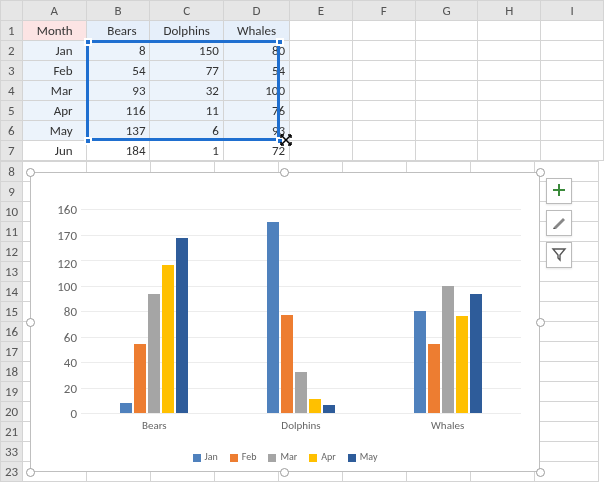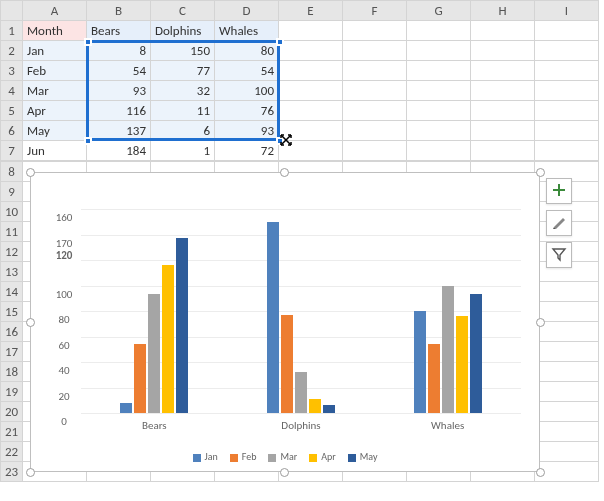--- a/index.html
+++ b/index.html
@@ -2,37 +2,37 @@
 <html><head>
 <meta charset="utf-8">
 <style>
   * { box-sizing: border-box; margin: 0; padding: 0; }
   body { font-family: Calibri, Arial, sans-serif; font-size: 13px; background: #fff; color: #333; width: 604px; height: 501px; overflow: hidden; position: relative; }
   .grid { border-collapse: collapse; position: absolute; left: 0; top: 0; }
   .grid th, .grid td { border: 1px solid #d4d4d4; height: 20px; font-weight: normal; font-size: 13px; }
   .grid .rowhdr { background: #e6e6e6; width: 22px; text-align: center; color: #555; }
   .grid .colhdr { background: #e6e6e6; text-align: center; color: #555; height: 20px; }
   .colA { width: 64px; } .colB,.colC,.colD,.colE,.colF,.colG,.colH,.colI { width: 64px; }
-  .cell-text { text-align: left; padding: 0 4px; }
+  .cell-text { text-align: right; padding: 0 13px; }
   .cell-num  { text-align: right; padding: 0 4px; }
   .hdr-month { background:#fce4e4; color:#333; font-weight:bold; }
   .hdr-data  { background:#e6effa; color:#333; font-weight:bold; }
   .row-lbl   { background:#fff5f5; }
   .sel-zone td { background:#ecf3fb; }
   
   .sel-outline { position:absolute; border:3px solid #1f6fd0; pointer-events:none; }
   .sel-handle  { position:absolute; width:8px; height:8px; background:#1f6fd0; border:2px solid #fff; }
   .cursor-drag { position:absolute; width:14px; height:14px; pointer-events:none; }
   .cursor-drag svg { display:block; }
   
   .chart-container { position:absolute; left:30px; top:172px; width:510px; height:300px; background:#fff; border:1px solid #bfbfbf; }
   .chart-sel-handle { position:absolute; width:9px; height:9px; border:1px solid #9c9c9c; background:#fff; border-radius:50%; }
   .chart-title { text-align:center; font-size:16px; color:#666; margin-top:8px; }
   .plot { position:absolute; left:50px; top:36px; width:440px; height:204px; }
-  .y-axis-tick { position:absolute; left:-30px; width:26px; text-align:center; font-size:11px; color:#666; transform:translateY(-50%);margin-top:8px; }
+  .y-axis-tick { position:absolute; left:-30px; width:26px; text-align:right; font-size:13px; color:#666; transform:translateY(-50%); }
   .gridline    { position:absolute; left:0; width:100%; border-top:1px solid #ececec; }
   .bar         { position:absolute; bottom:0; width:12px; }
   .cat-label   { position:absolute; font-size:11px; color:#666; text-align:center; transform:translateX(-50%); }
   .legend      { position:absolute; left:0; width:100%; bottom:8px; text-align:center; font-size:10px; color:#666; }
   .legend-item { display:inline-block; margin:0 6px; }
   .legend-swatch { display:inline-block; width:8px; height:8px; margin-right:4px; vertical-align:middle; }
   .side-btn    { position:absolute; left:546px; width:26px; height:26px; border:1px solid #bbb; background:#fff; display:flex; align-items:center; justify-content:center; box-shadow:0 1px 2px rgba(0,0,0,0.1); }
   .side-btn svg { width:16px; height:16px; }
 </style>
 </head>
@@ -304,21 +304,21 @@
         <td class="colB"></td>
         <td class="colC"></td>
         <td class="colD"></td>
         <td class="colE"></td>
         <td class="colF"></td>
         <td class="colG"></td>
         <td class="colH"></td>
         <td class="colI"></td>
       </tr>
       <tr>
-        <th class="rowhdr">22</th>
+        <th class="rowhdr">33</th>
         <td class="colA"></td>
         <td class="colB"></td>
         <td class="colC"></td>
         <td class="colD"></td>
         <td class="colE"></td>
         <td class="colF"></td>
         <td class="colG"></td>
         <td class="colH"></td>
         <td class="colI"></td>
       </tr>
@@ -357,21 +357,21 @@
       <div class="y-axis-tick" style="top: 178.5px;">20</div>
       <div class="gridline" style="top: 153px;"></div>
       <div class="y-axis-tick" style="top: 153px;">40</div>
       <div class="gridline" style="top: 127.5px;"></div>
       <div class="y-axis-tick" style="top: 127.5px;">60</div>
       <div class="gridline" style="top: 102px;"></div>
       <div class="y-axis-tick" style="top: 102px;">80</div>
       <div class="gridline" style="top: 76.5px;"></div>
       <div class="y-axis-tick" style="top: 76.5px;">100</div>
       <div class="gridline" style="top: 51px;"></div>
-      <div class="y-axis-tick" style="top: 38px; font-weight: bold;">120</div>
+      <div class="y-axis-tick" style="top: 54px;">120</div>
       <div class="gridline" style="top: 25.5px;"></div>
       <div class="y-axis-tick" style="top: 25.5px;">170</div>
       <div class="gridline" style="top: 0px;"></div>
       <div class="y-axis-tick" style="top: 0px;">160</div>
       <div class="bar" style="left: 39.3333px; height: 10.2px; background: rgb(79, 129, 189);"></div>
       <div class="bar" style="left: 53.3333px; height: 68.85px; background: rgb(237, 125, 49);"></div>
       <div class="bar" style="left: 67.3333px; height: 118.575px; background: rgb(165, 165, 165);"></div>
       <div class="bar" style="left: 81.3333px; height: 147.9px; background: rgb(255, 192, 0);"></div>
       <div class="bar" style="left: 95.3333px; height: 174.675px; background: rgb(46, 92, 154);"></div>
       <div class="cat-label" style="left: 73.3333px; top: 210px;">Bears</div>

